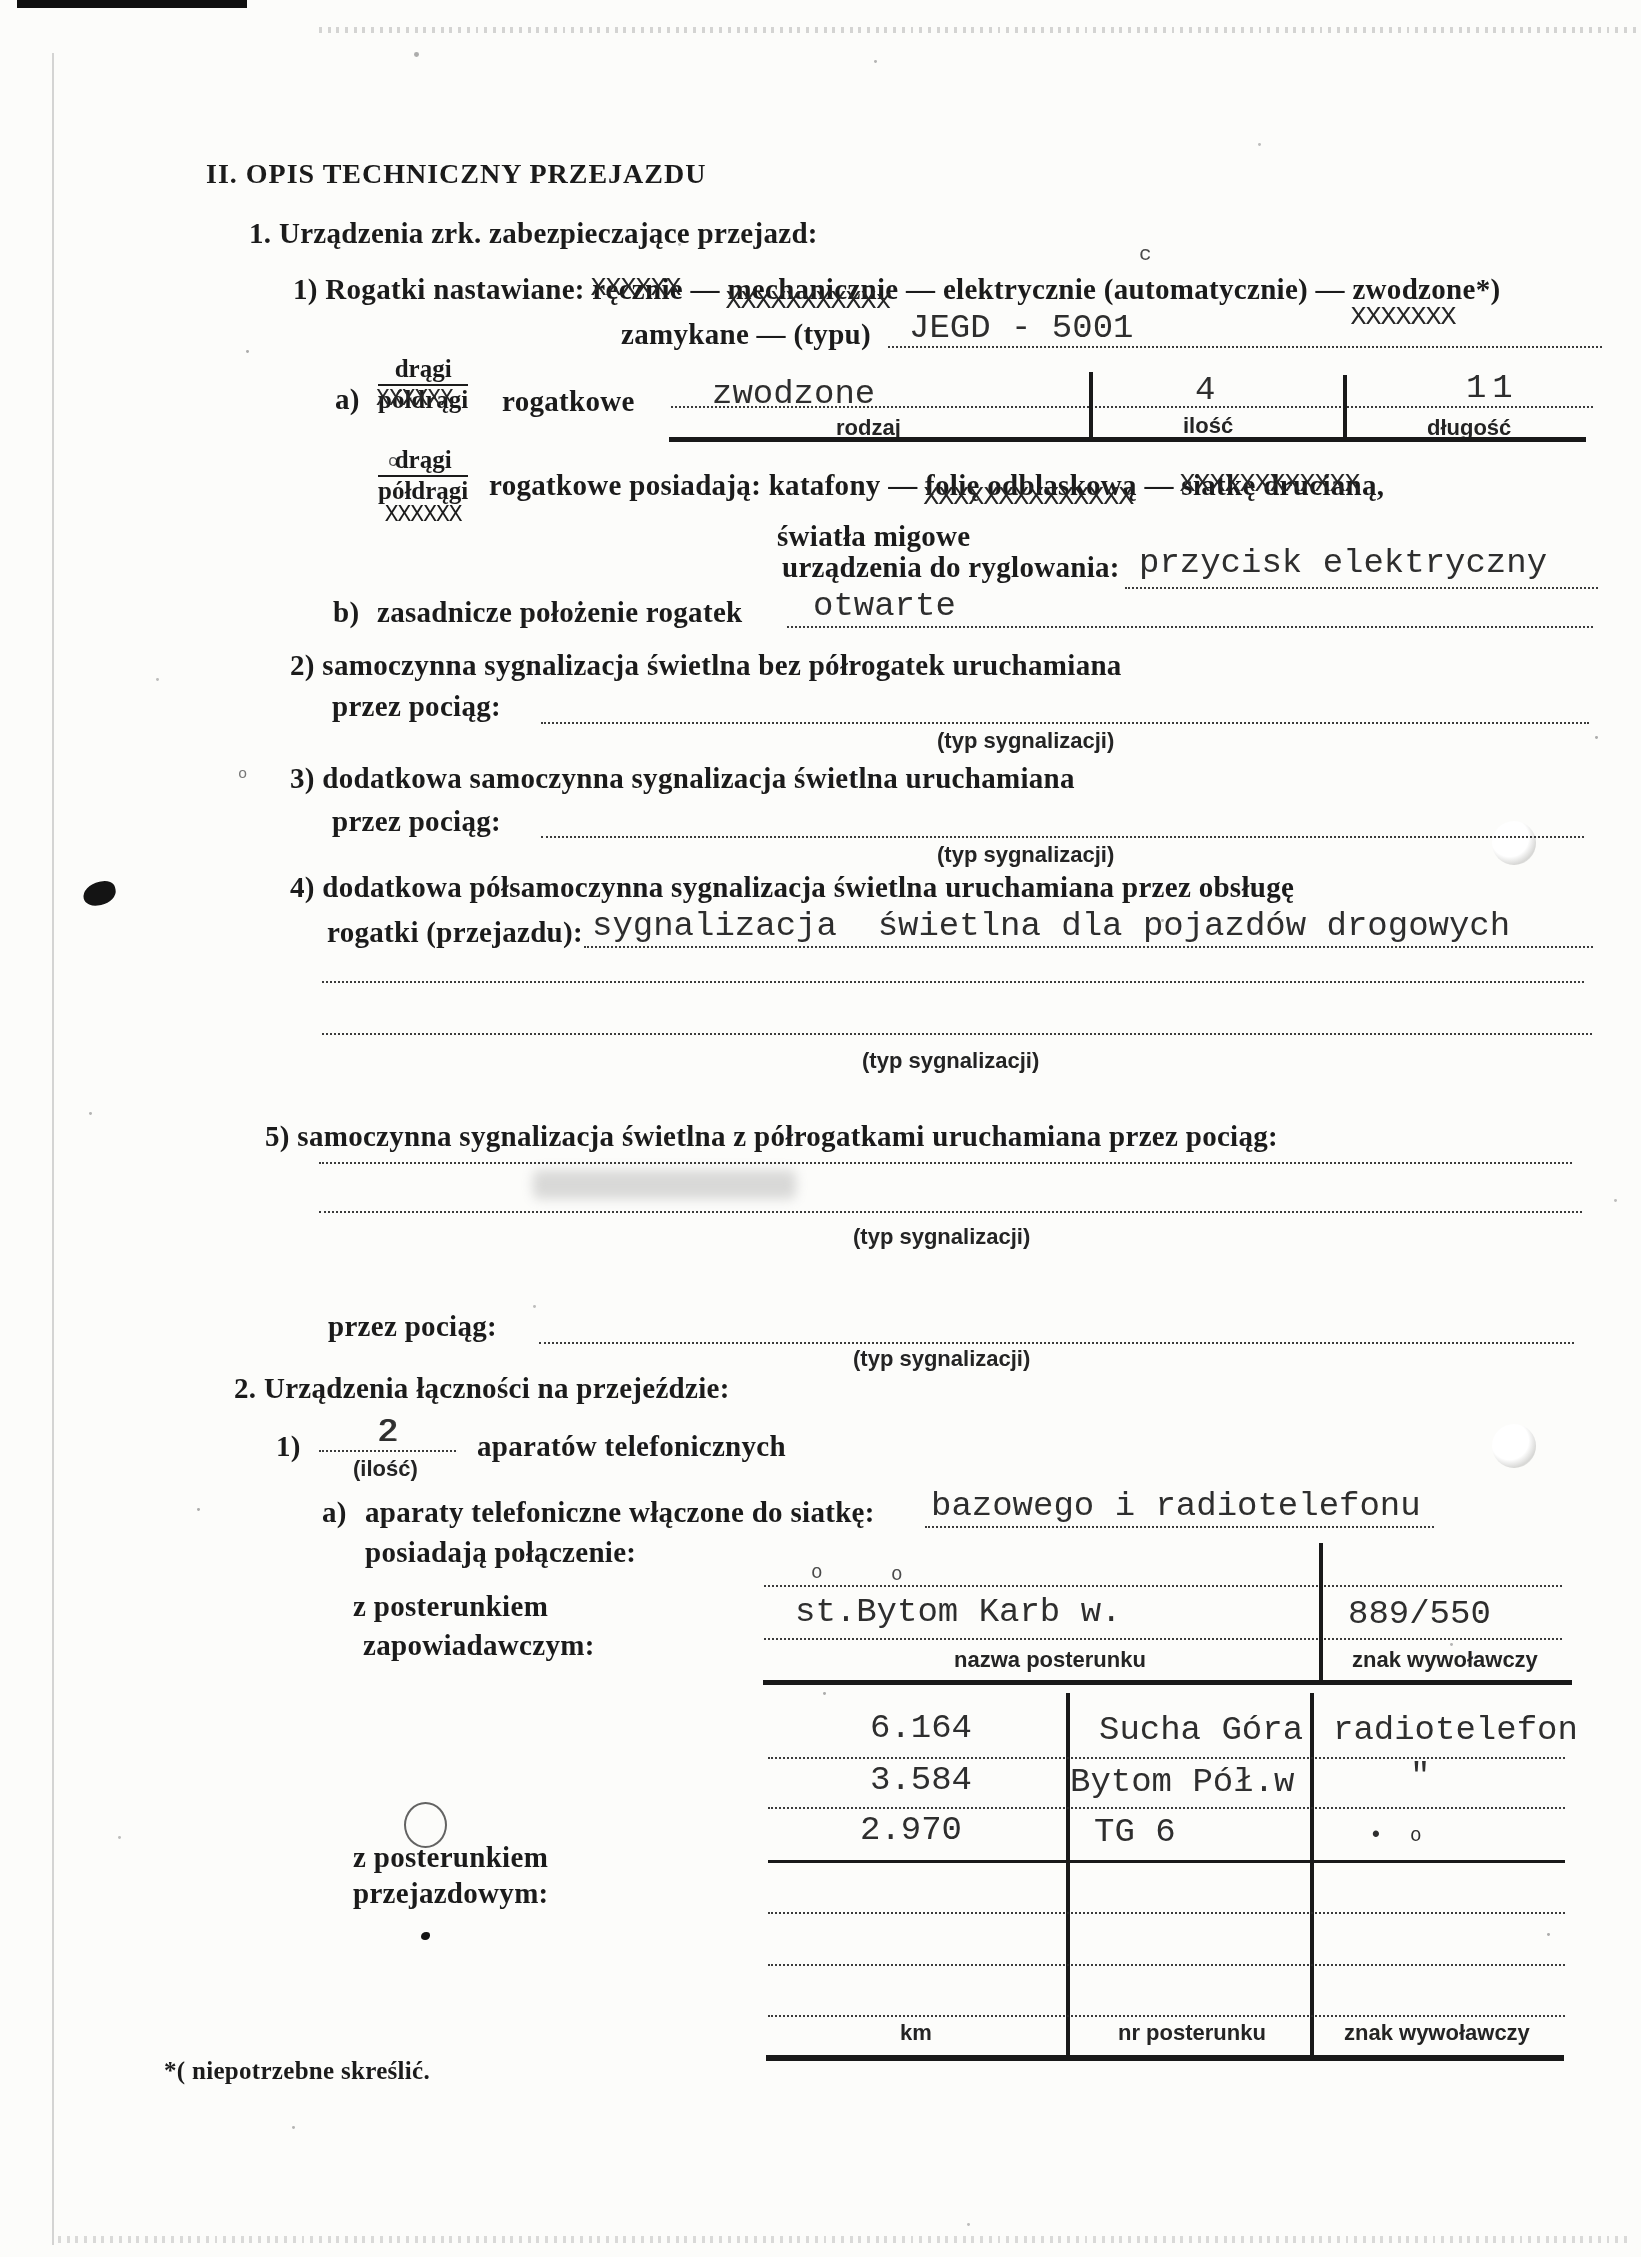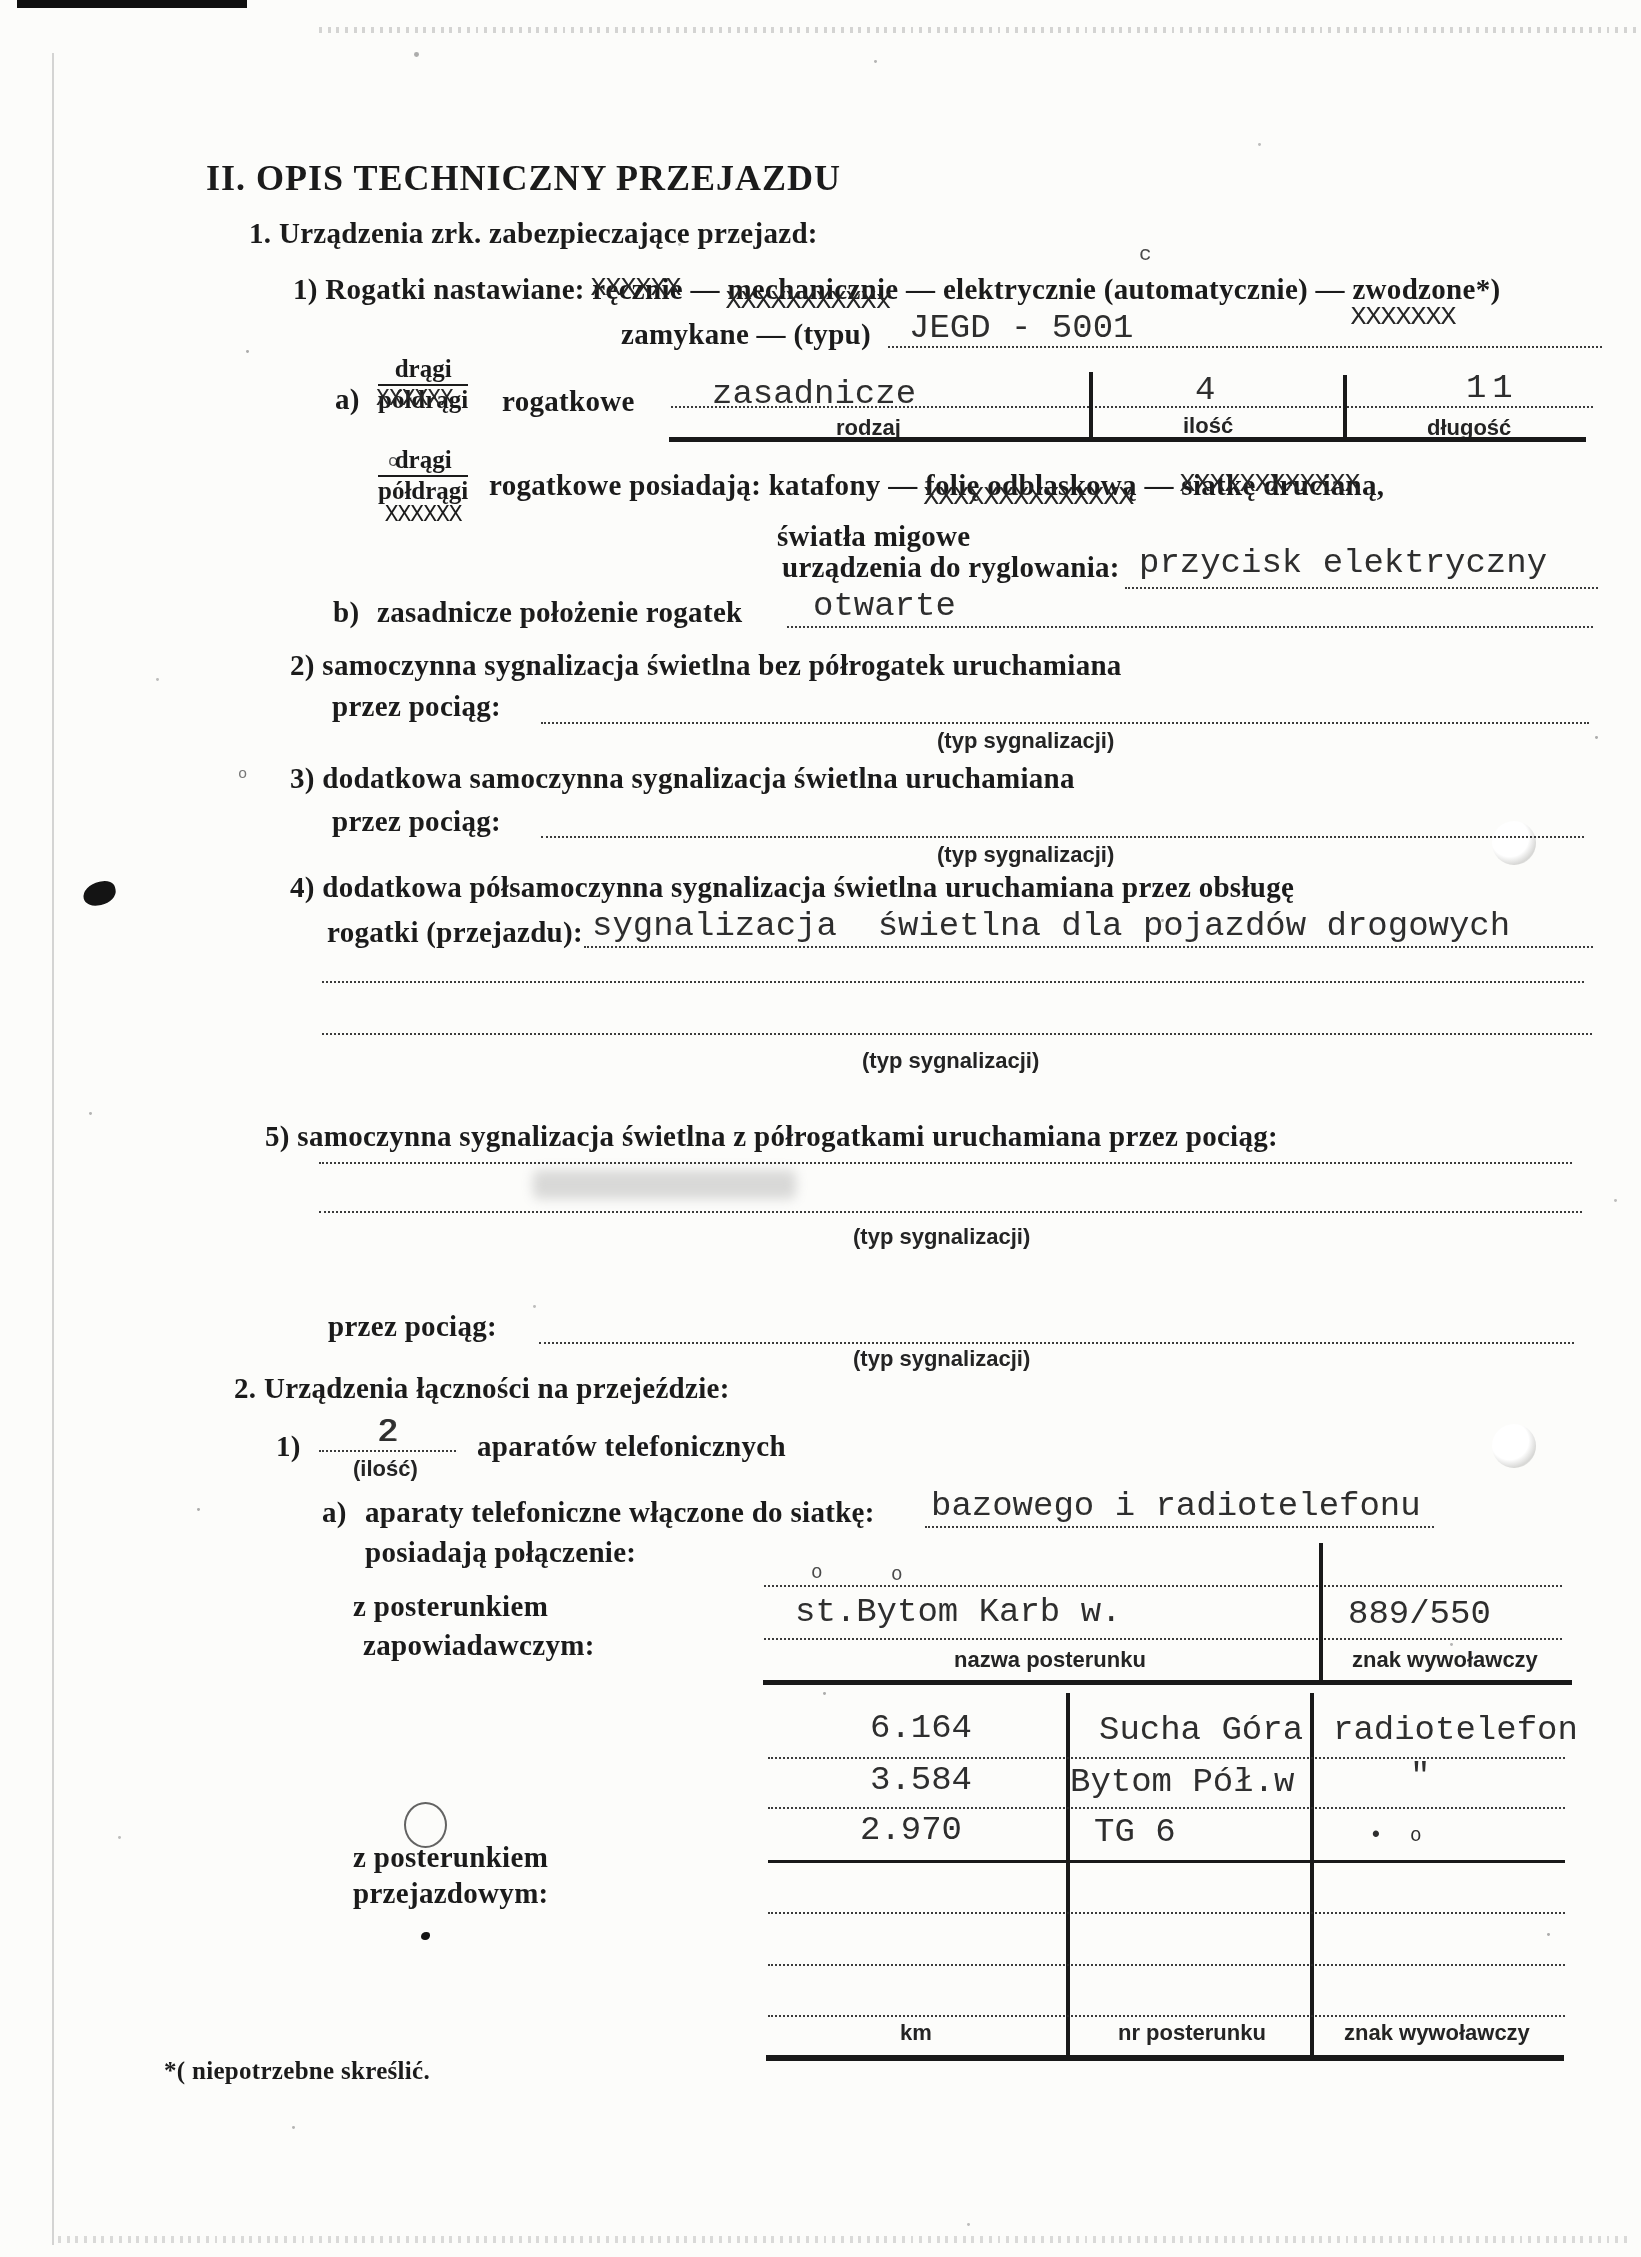--- a/index.html
+++ b/index.html
@@ -3,21 +3,21 @@
 <meta charset="utf-8">
 <style>
   html,body{margin:0;padding:0;background:#e9e9e9;}
   .page{position:relative;width:1641px;height:2257px;background:#fcfcfa;overflow:hidden;
         font-family:"Liberation Serif",serif;}
   
   .p{position:absolute;font-family:"Liberation Serif",serif;font-weight:700;color:#1b1b1b;
      font-size:29px;letter-spacing:0.3px;white-space:pre;line-height:1.1;}
   .ps{position:absolute;font-family:Liberation Sans, sans-serif;font-weight:700;color:#242424;
       font-size:22px;white-space:pre;}
-  .title{font-size:36px;letter-spacing:1px;}
+  .title{font-size:28px;letter-spacing:1px;}
   
   .t{position:absolute;font-family:"Liberation Mono","DejaVu Sans Mono",monospace;
      font-size:34px;color:#2e2e2e;white-space:pre;line-height:1;}
   .t.smudge{text-shadow:1.4px 0 0 #3a3a3a;}
   
   .dot{position:absolute;height:0;border-top:2.9px dotted #2b2b2b;opacity:.92;}
   .solid{position:absolute;background:#191919;}
   .vline{position:absolute;width:3.9px;background:#191919;}
   
   .struck{position:relative;display:inline-block;}
@@ -76,21 +76,21 @@
   <div class="p" style="left:621px;top:319px;">zamykane — (typu)</div>
   <div class="t" style="left:909px;top:311px;">JEGD - 5001</div>
   <div class="dot" style="left:888px;top:346px;width:714px;"></div>
 
   <div class="p" style="left:335px;top:384px;">a)</div>
   <div class="frac" style="left:378px;top:355px;">
     <div class="fnum">drągi</div>
     <div><span class="struck"><span>półdrągi</span><span class="xx over">XXXXXX</span></span></div>
   </div>
   <div class="p" style="left:502px;top:386px;">rogatkowe</div>
-  <div class="t" style="left:712px;top:377px;">zasadnicze</div>
+  <div class="t" style="left:712px;top:377px;">zwodzone</div>
   <div class="t" style="left:1195px;top:373px;">4</div>
   <div class="t" style="left:1466px;top:371px;letter-spacing:5.8px;">11</div>
   <div class="dot" style="left:671px;top:406px;width:922px;"></div>
   <div class="vline" style="left:1089px;top:372px;height:68px;"></div>
   <div class="vline" style="left:1343px;top:375px;height:65px;"></div>
   <div class="ps" style="left:836px;top:415px;">rodzaj</div>
   <div class="ps" style="left:1183px;top:413px;">ilość</div>
   <div class="ps" style="left:1427px;top:415px;">długość</div>
   <div class="solid" style="left:669px;top:437px;width:917px;height:4.8px;"></div>
 

